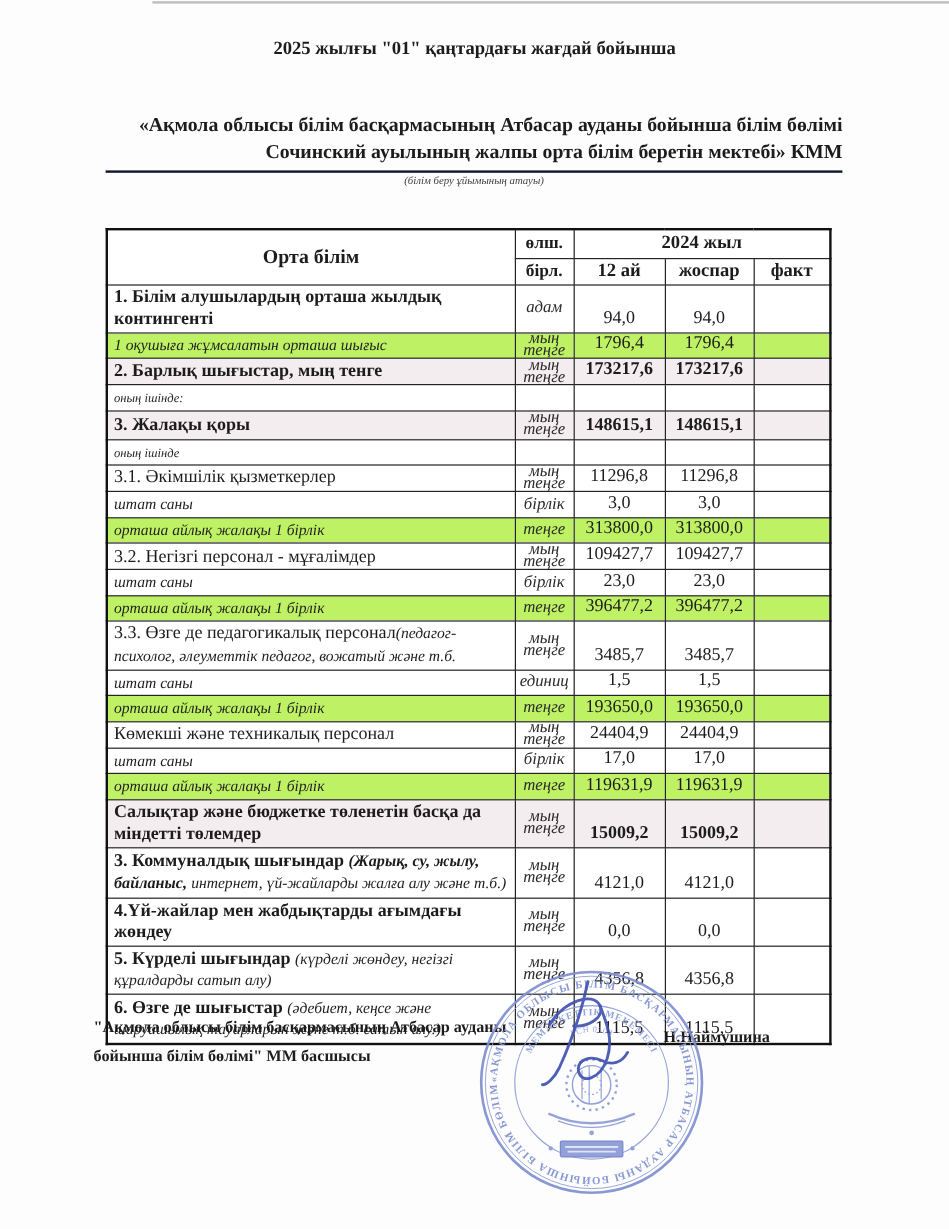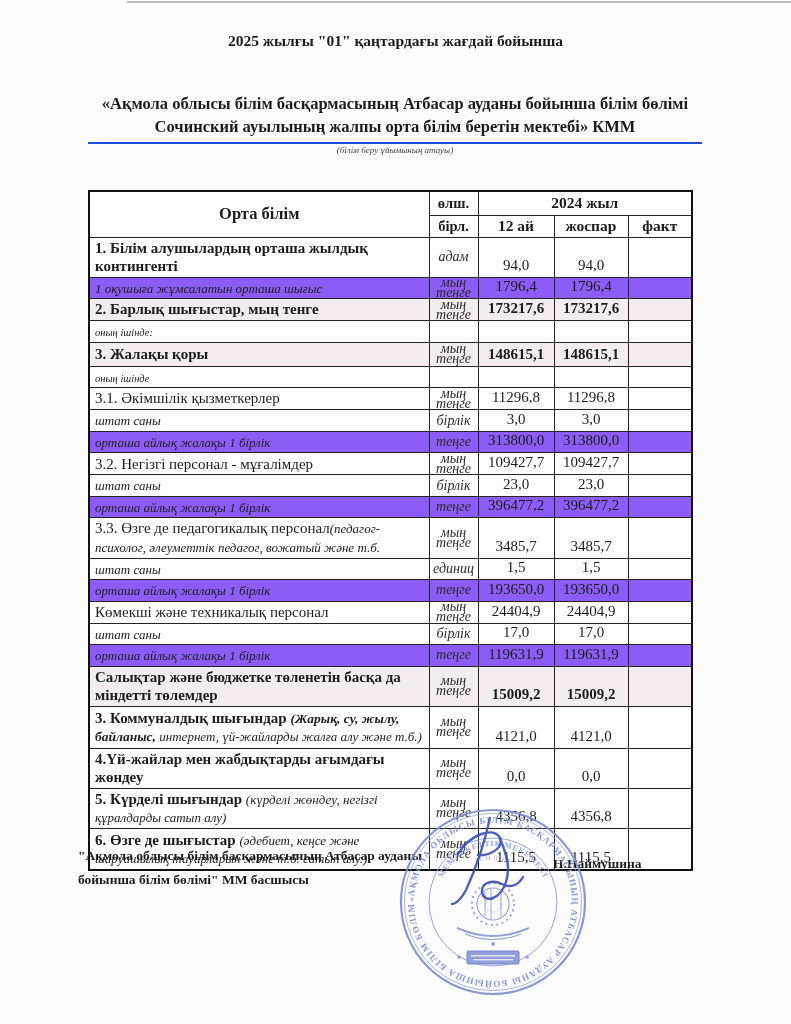--- a/index.html
+++ b/index.html
@@ -4,22 +4,22 @@
 <style>
   html,body{margin:0;padding:0;}
   body{
     width:791px;height:1024px;position:relative;overflow:hidden;
     background:#fdfdfd;color:#1c1c1c;
     font-family:"Liberation Serif", serif;
   }
   .scan-top{position:absolute;top:1px;left:127px;width:664px;height:2px;background:#bfbfbf;}
   .doc-title{position:absolute;top:30px;left:0;width:791px;text-align:center;
     font-weight:bold;font-size:15.5px;line-height:22px;}
-  .org-block{position:absolute;top:92px;left:88px;width:614px;text-align:center;
-    font-weight:bold;font-size:16.5px;line-height:23px;border-bottom:2px solid #1d4ed8;padding-bottom:4px;}
+  .org-block{position:absolute;top:92px;left:88px;width:614px;text-align:right;
+    font-weight:bold;font-size:16.5px;line-height:23px;border-bottom:2px solid #0f172a;padding-bottom:4px;}
   .org-caption{position:absolute;top:145px;left:88px;width:614px;text-align:center;
     font-style:italic;font-size:9px;color:#3d3d3d;}
 
   table.report{position:absolute;left:88px;top:190px;width:603px;
     border-collapse:collapse;table-layout:fixed;border:2px solid #111;}
   table.report th,table.report td{border:1px solid #242424;overflow:hidden;}
   thead th{font-weight:bold;text-align:center;vertical-align:middle;background:#fff;}
   .th-name{font-size:16.5px;}
   .th-unit{font-size:14.5px;line-height:15px;}
   .th-year{font-size:15.5px;}
@@ -32,21 +32,21 @@
     padding:0 2px;color:#2a2a2a;background:#fff;line-height:10px;}
   td.c-val{text-align:center;vertical-align:bottom;font-size:15px;padding:0 2px 3px 2px;background:#fff;}
   td.c-fact{background:#fff;}
 
   .lp-b{font-weight:bold;font-size:15px;}
   .lp-r{font-size:15px;}
   .lp-i{font-style:italic;font-size:13px;}
   .lp-bi{font-style:italic;font-weight:bold;font-size:13.5px;}
 
   tr.pink td.c-label,tr.pink td.c-unit,tr.pink td.c-val{background:#f4edef;}
-  tr.dark td.c-label,tr.dark td.c-unit,tr.dark td.c-val{background:#8b5cf6;}
+  tr.dark td.c-label,tr.dark td.c-unit,tr.dark td.c-val{background:#bef264;}
   tr.pink td.c-val{font-weight:bold;}
   tr.note td.c-label .lp-i{font-size:10.5px;}
   tr.dark td.c-label{color:#1f1f1f;}
 
   .footer-left{position:absolute;left:78px;top:844px;width:370px;
     font-weight:bold;font-size:13.5px;line-height:24px;}
   .signer{position:absolute;left:553px;top:856px;font-weight:bold;font-size:13.5px;}
 
   .stamp-wrap{position:absolute;left:395px;top:804px;width:196px;height:196px;opacity:0.92;}
   .sig-wrap{position:absolute;left:436px;top:810px;width:100px;height:112px;}

